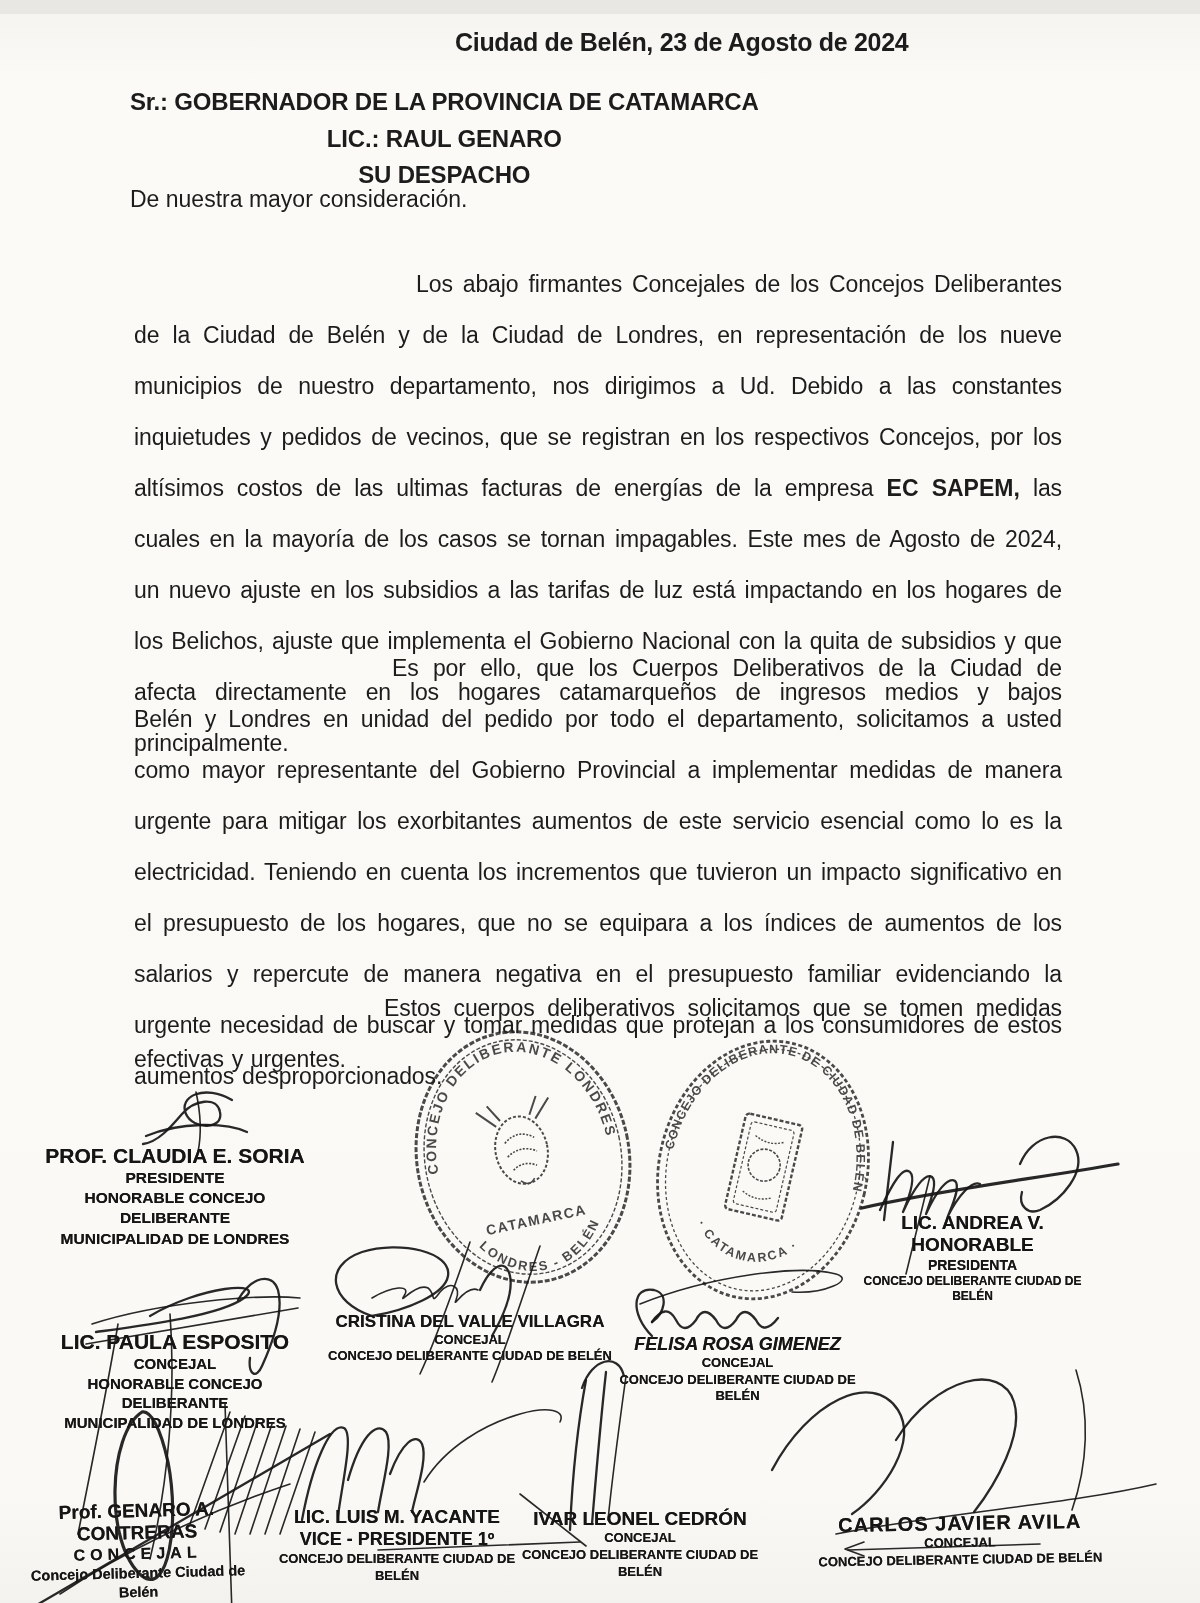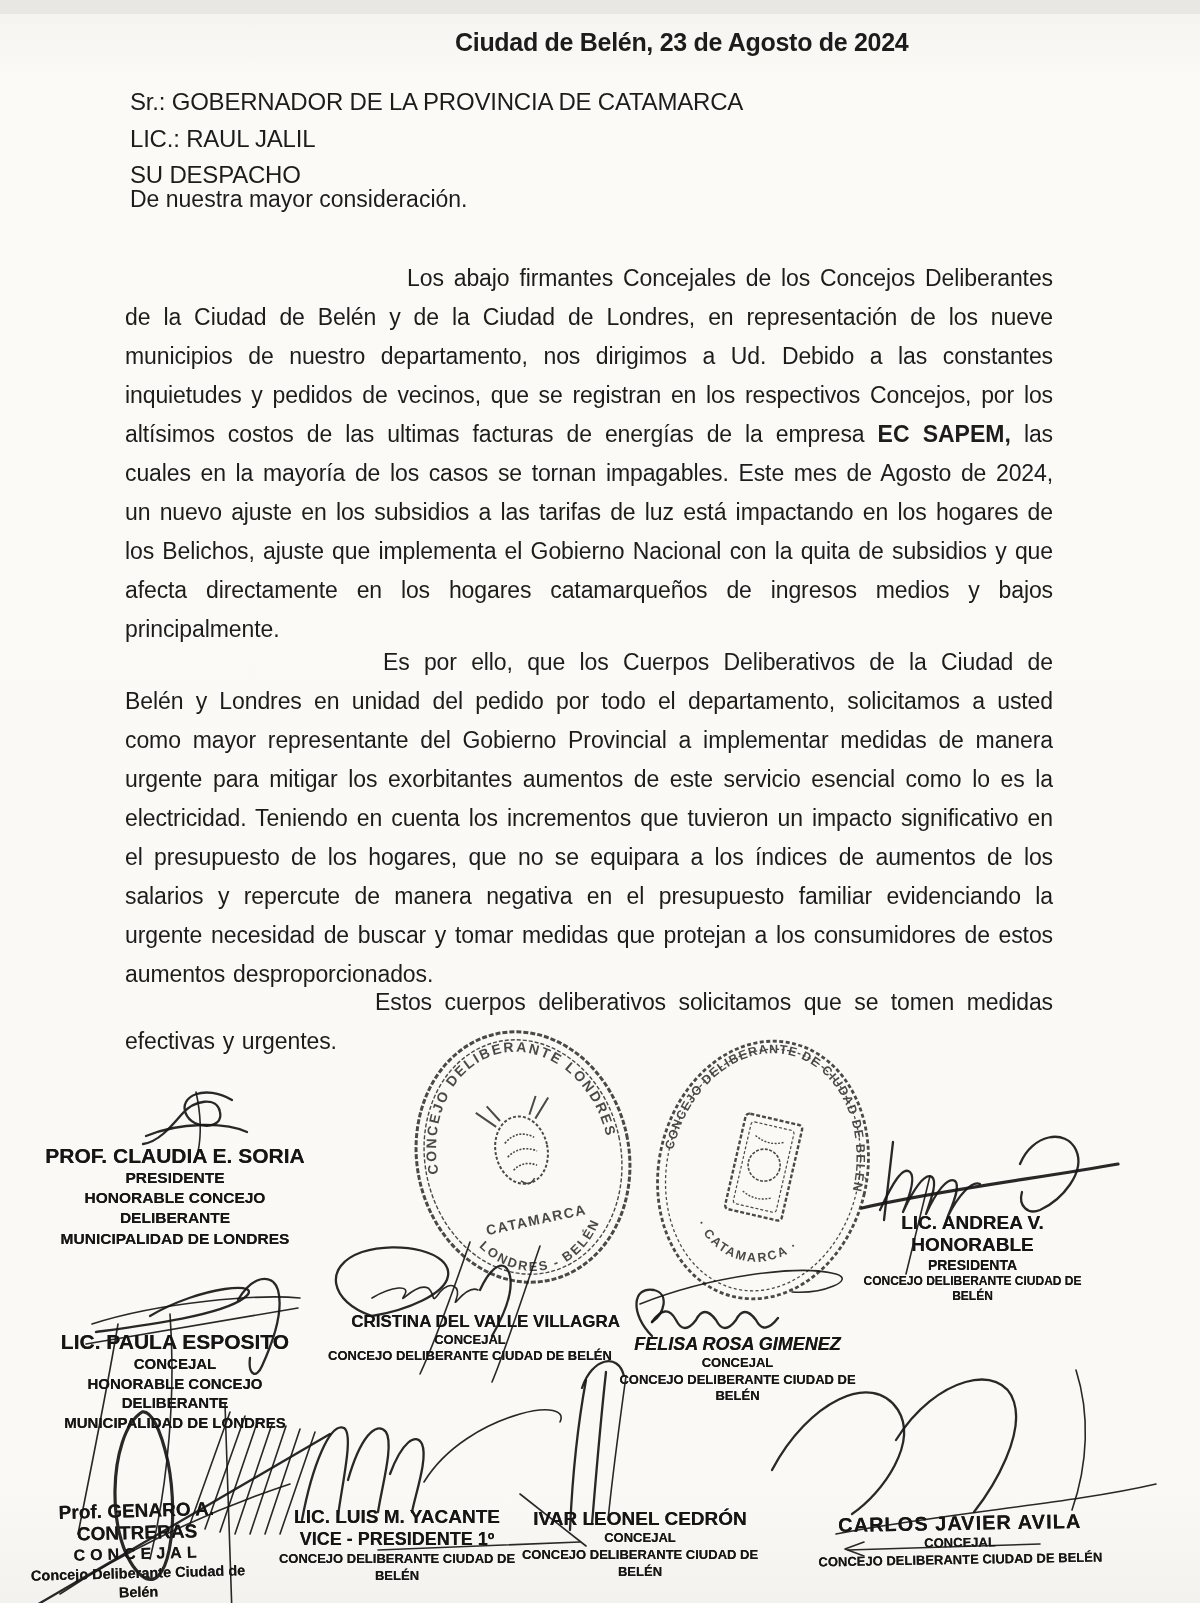--- a/index.html
+++ b/index.html
@@ -2,23 +2,23 @@
 <html><head>
 <meta charset="utf-8">
 <style>
   html,body{margin:0;padding:0;background:#e8e7e4;}
   .page{
     position:relative;width:1200px;height:1603px;margin:14px auto;
     background:linear-gradient(180deg,#f5f4f1 0%,#fbfaf7 4%,#faf9f6 92%,#f2f1ed 100%);
     font-family:"Liberation Sans",sans-serif;color:#1c1c1c;overflow:hidden;
   }
   .date-line{position:absolute;top:14px;left:455px;font-size:25px;font-weight:700;letter-spacing:-0.3px;}
-  .recipient{position:absolute;top:70px;left:130px;font-size:24px;font-weight:400;line-height:36.5px;letter-spacing:-0.2px;}
+  .recipient{position:absolute;top:70px;left:130px;font-size:24px;font-weight:700;line-height:36.5px;letter-spacing:-0.2px;text-align:center;}
   .salutation{position:absolute;top:172px;left:130px;font-size:23px;}
-  .para{position:absolute;left:125px;width:928px;font-size:23px;line-height:39px;
+  .para{position:absolute;left:134px;width:928px;font-size:23px;line-height:51px;
         text-align:justify;text-align-last:left;word-spacing:1.5px;letter-spacing:-0.1px;}
   .para b{letter-spacing:0;}
   #p1{top:222px;text-indent:282px;}
   #p2{top:606px;text-indent:258px;}
   #p3{top:946px;text-indent:250px;}
   .closing{position:absolute;top:1028px;left:480px;font-size:23px;}
 
   
   .sig{position:absolute;text-align:center;color:#151515;text-shadow:0 0 0.6px #44403c;}
   .sig .name{font-weight:700;line-height:1.15;}
@@ -27,21 +27,21 @@
   #sig-soria .name{font-size:21px;}
   #sig-soria .role{font-size:15.5px;}
   #sig-carabajal{left:845px;top:1198px;width:255px;}
   #sig-carabajal .name{font-size:19px;}
   #sig-carabajal .r1{font-size:14px;}
   #sig-carabajal .r2{font-size:12px;}
   #sig-esposito{left:45px;top:1316px;width:260px;}
   #sig-esposito .name{font-size:21px;}
   #sig-esposito .role{font-size:15px;}
   #sig-villagra{left:320px;top:1298px;width:300px;}
-  #sig-villagra .name{font-size:17px;text-align:right;}
+  #sig-villagra .name{font-size:17px;}
   #sig-villagra .role{font-size:13px;}
   #sig-gimenez{left:605px;top:1320px;width:265px;}
   #sig-gimenez .name{font-size:18px;font-style:italic;}
   #sig-gimenez .role{font-size:13px;}
   #sig-contreras{left:10px;top:1486px;width:255px;transform:rotate(-1.5deg);}
   #sig-contreras .name{font-size:19px;}
   #sig-contreras .r1{font-size:16px;letter-spacing:5px;}
   #sig-contreras .r2{font-size:14.5px;font-weight:700;}
   #sig-yacante{left:262px;top:1492px;width:270px;}
   #sig-yacante .name{font-size:19px;}
@@ -68,21 +68,21 @@
 </style>
 </head>
 <body>
 
 <div class="page">
 
   <div class="date-line">Ciudad de Belén, 23 de Agosto de 2024</div>
 
   <div class="recipient">
     <div>Sr.: GOBERNADOR DE LA PROVINCIA DE CATAMARCA</div>
-    <div>LIC.: RAUL JALIL</div>
+    <div>LIC.: RAUL GENARO</div>
     <div>SU DESPACHO</div>
   </div>
 
   <div class="salutation">De nuestra mayor consideración.</div>
 
   <p class="para" id="p1"><span>Los abajo firmantes Concejales de los Concejos Deliberantes de la Ciudad de Belén y de la Ciudad de Londres, en representación de los nueve municipios de nuestro departamento, nos dirigimos a Ud. Debido a las constantes inquietudes y pedidos de vecinos, que se registran en los respectivos Concejos, por los altísimos costos de las ultimas facturas de energías de la empresa</span> <b>EC SAPEM,</b> <span>las cuales en la mayoría de los casos se tornan impagables. Este mes de Agosto de 2024, un nuevo ajuste en los subsidios a las tarifas de luz está impactando en los hogares de los Belichos, ajuste que implementa el Gobierno Nacional con la quita de subsidios y que afecta directamente en los hogares catamarqueños de ingresos medios y bajos principalmente.</span></p>
 
   <p class="para" id="p2">Es por ello, que los Cuerpos Deliberativos de la Ciudad de Belén y Londres en unidad del pedido por todo el departamento, solicitamos a usted como mayor representante del Gobierno Provincial a implementar medidas de manera urgente para mitigar los exorbitantes aumentos de este servicio esencial como lo es la electricidad. Teniendo en cuenta los incrementos que tuvieron un impacto significativo en el presupuesto de los hogares, que no se equipara a los índices de aumentos de los salarios y repercute de manera negativa en el presupuesto familiar evidenciando la urgente necesidad de buscar y tomar medidas que protejan a los consumidores de estos aumentos desproporcionados.</p>
 
   <p class="para" id="p3">Estos cuerpos deliberativos solicitamos que se tomen medidas efectivas y urgentes.</p>

